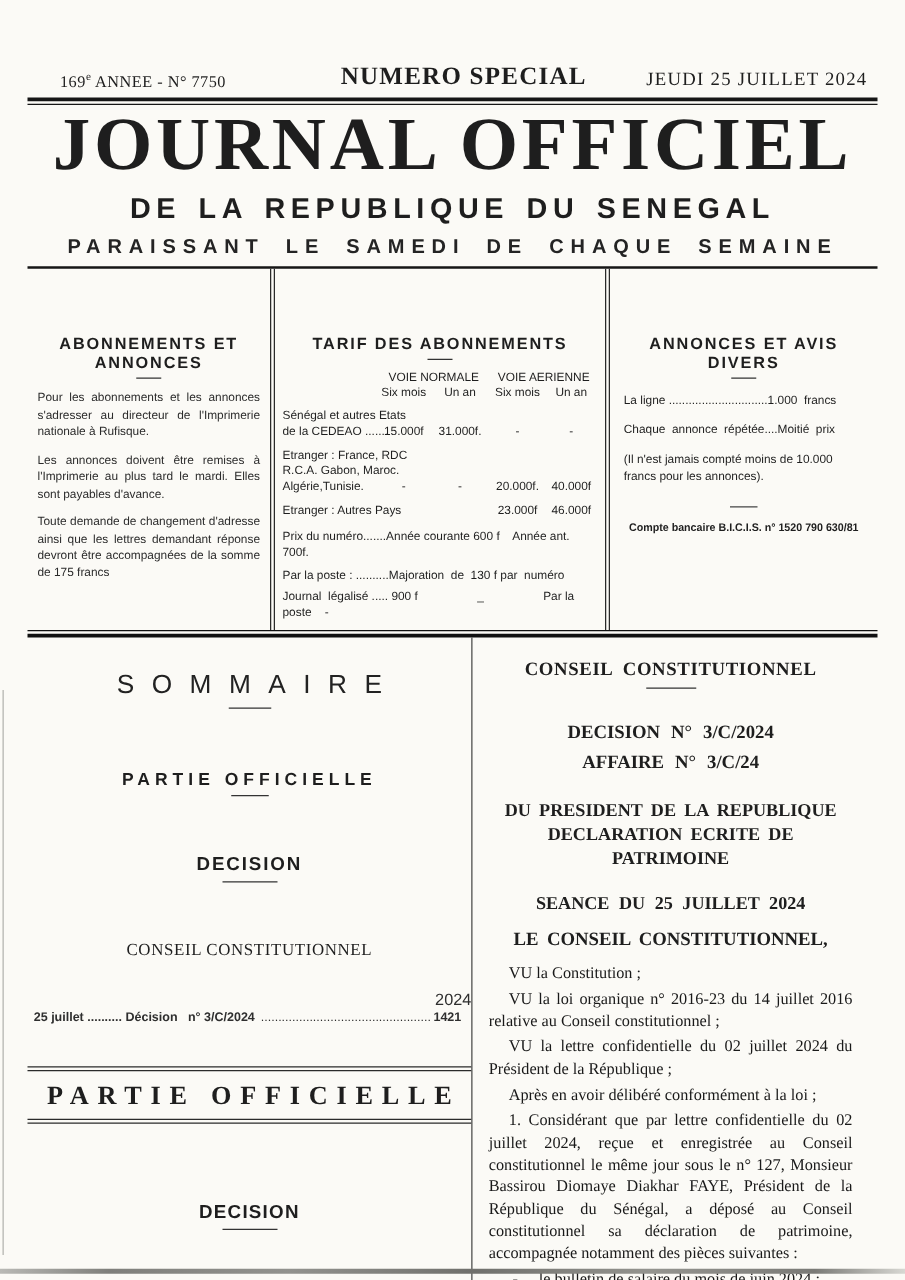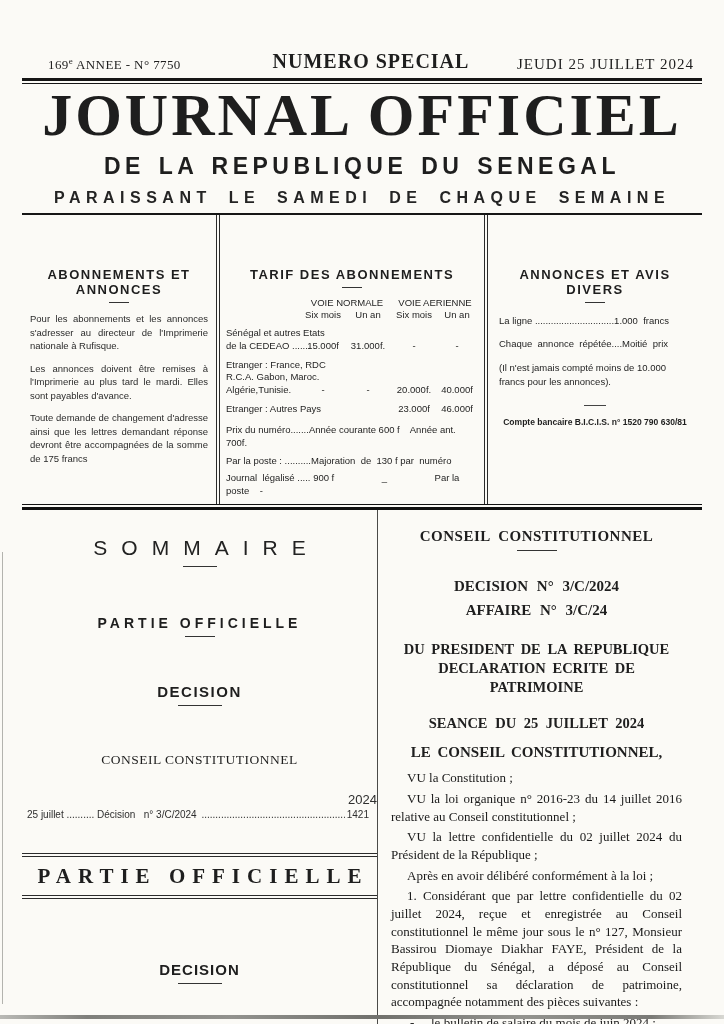--- a/index.html
+++ b/index.html
@@ -58,21 +58,21 @@
   .col-left { width:356px; height:614px; border-right:1px solid #4a4a48; padding-top:26px; text-align:center; }
   .som-title { font-size:21px; letter-spacing:14px; text-indent:14px; color:#222; }
   .dash-som { width:34px; height:1px; background:#333; margin:6px auto 0; }
   .som-partie { margin-top:48px; font-weight:bold; font-size:14px; letter-spacing:4px; }
   .dash-sm { width:30px; height:1px; background:#333; margin:5px auto 0; }
   .som-dec { margin-top:46px; font-weight:bold; font-size:15px; letter-spacing:1.5px; }
   .dash-md { width:44px; height:1px; background:#333; margin:5px auto 0; }
   .som-org { margin-top:46px; font-family:"Liberation Serif", serif; font-size:13.5px; letter-spacing:0.5px; }
   .som-year { margin-top:24px; text-align:right; padding-left:30px; font-size:13px; color:#2e2e2e; }
   .som-entry { display:flex; align-items:baseline; font-size:10px; text-align:left; padding:2px 8px 0 5px; color:#2e2e2e; }
-  .som-entry .seg { white-space:pre; }
+  .som-entry .seg { white-space:pre;font-weight:bold; }
   .som-entry .leader { flex:1; overflow:hidden; white-space:nowrap; margin:0 2px; }
   .rulepair { height:4px; border-top:1px solid #2b2b2b; border-bottom:1px solid #2b2b2b; }
   .rp-top { margin-top:33px; }
   .big-partie { font-family:"Liberation Serif", serif; font-weight:600; font-size:21px; letter-spacing:7px; text-indent:7px; padding:7px 0 6px; }
   .left-dec2 { margin-top:62px; font-weight:bold; font-size:15px; letter-spacing:1px; }
 
   .col-right { flex:1; padding:18px 20px 0 13px; text-align:center; }
   .serifb { font-family:"Liberation Serif", serif; font-weight:bold; }
   .r-org { font-size:15px; letter-spacing:0.5px; word-spacing:4px; }
   .dash-r { width:40px; height:1px; background:#333; margin:5px auto 0; }

